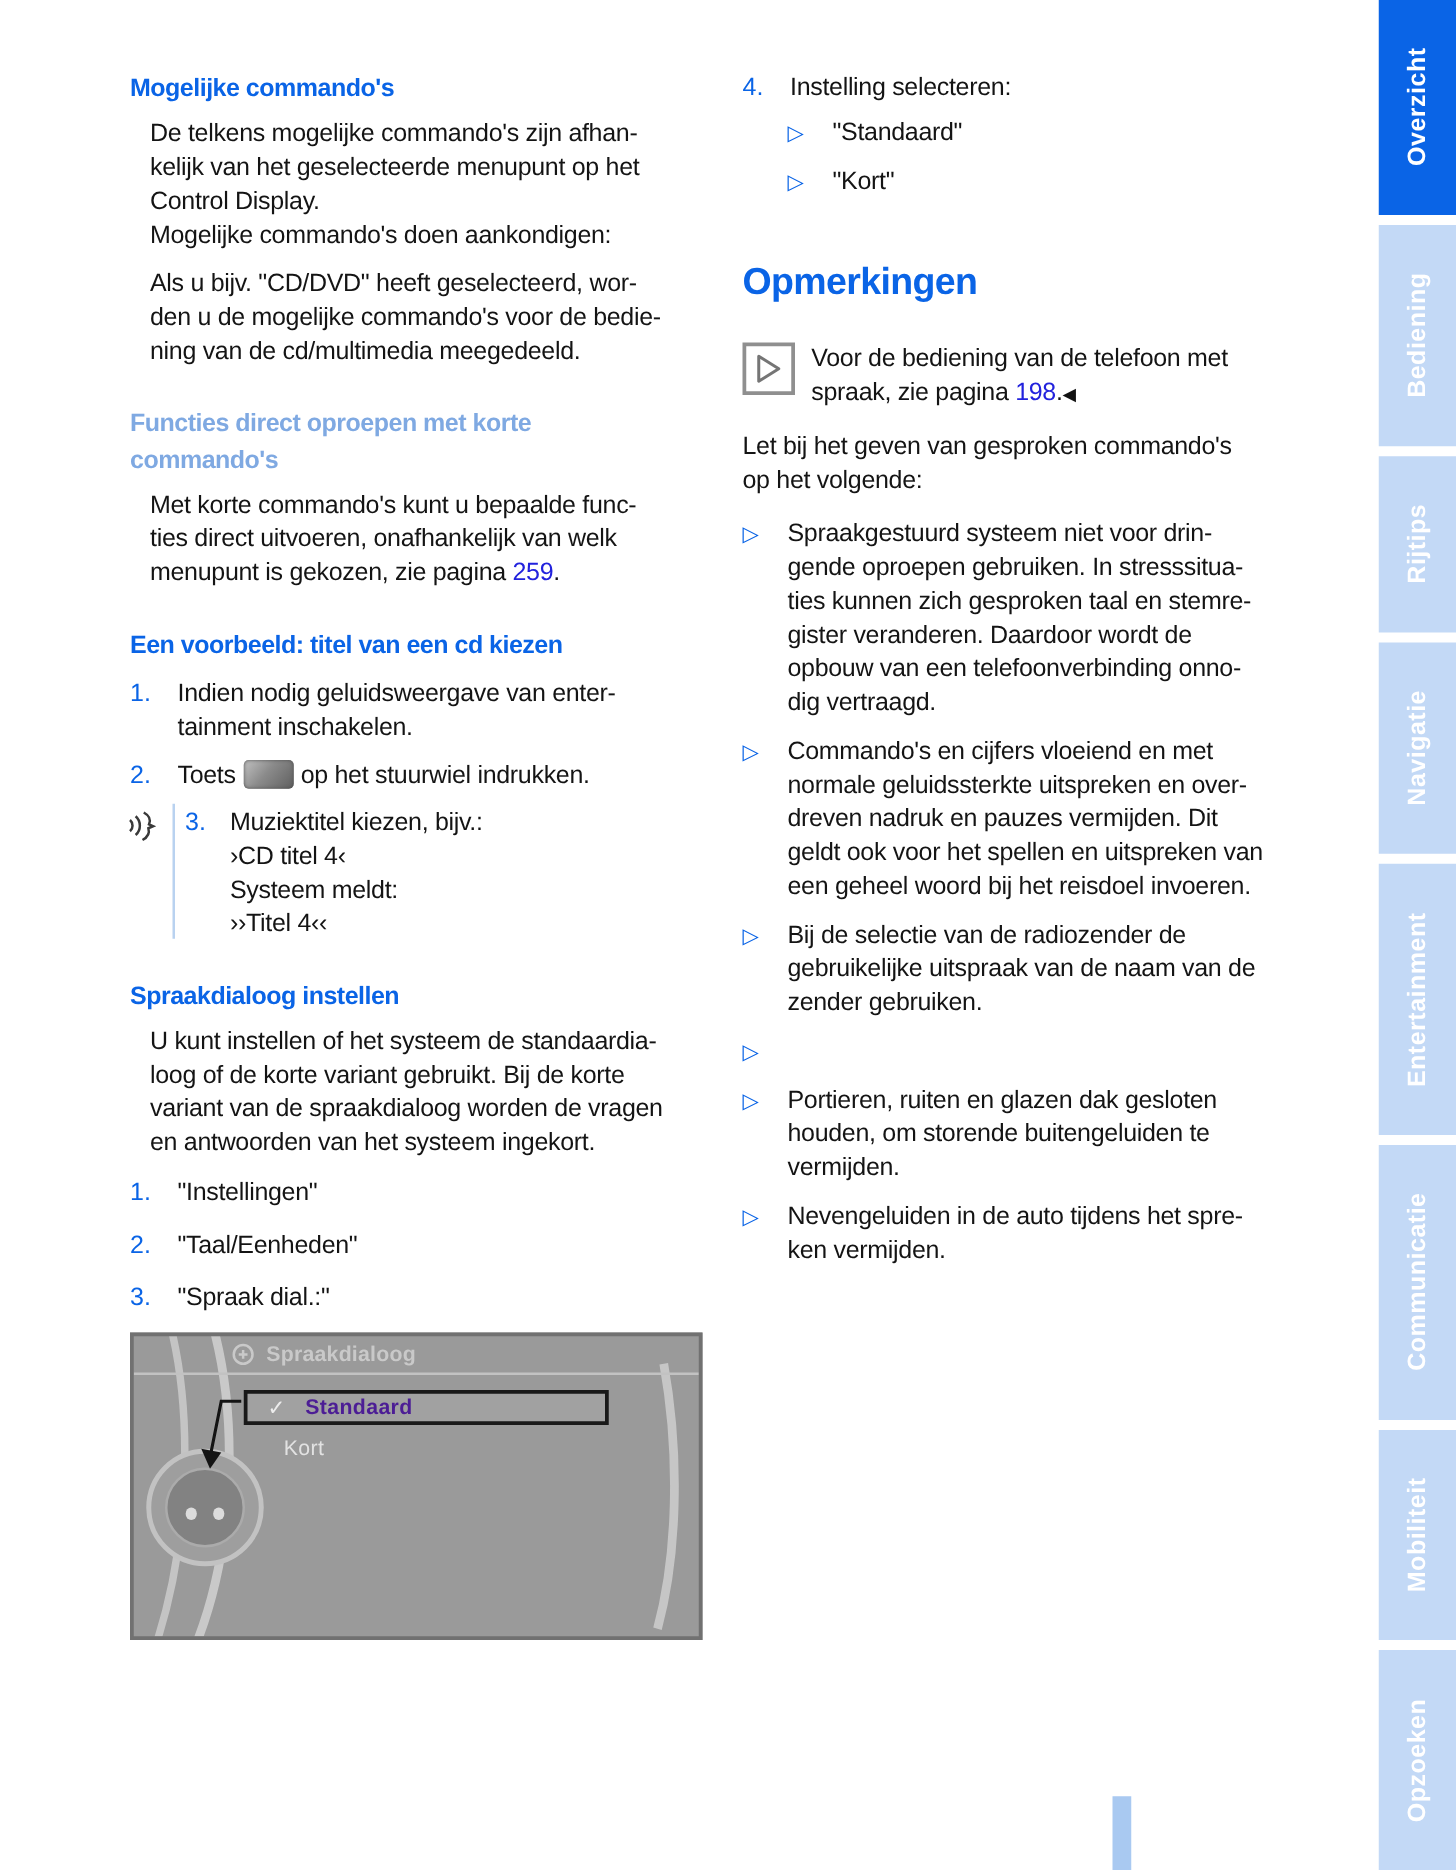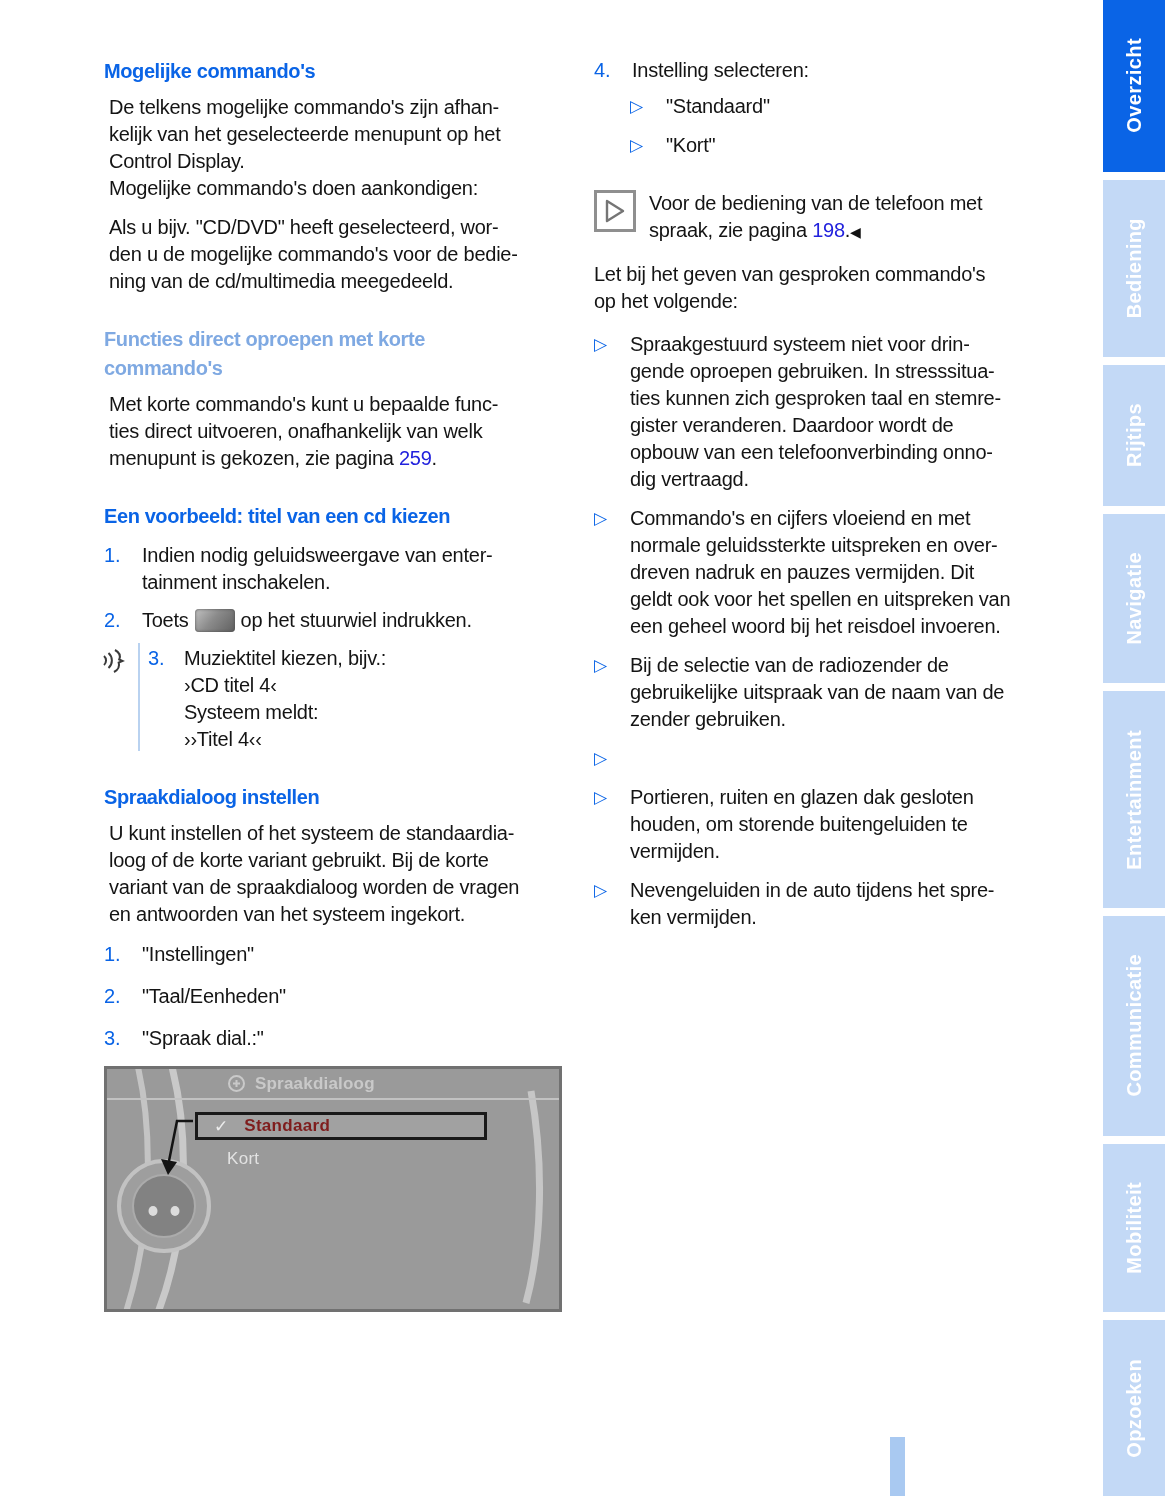--- a/index.html
+++ b/index.html
@@ -9,21 +9,21 @@
   .col{position:absolute;top:57px;}
   #col-left{left:104px;width:462px;}
   #col-right{left:594px;width:458px;}
   .body-text{font-size:20px;line-height:27px;letter-spacing:-0.25px;white-space:pre-line;color:#141414;}
   h3.sect{font-size:20px;line-height:29px;font-weight:700;letter-spacing:-0.4px;
           color:#0a64e6;margin:30px 0 8px 0;white-space:pre-line;}
   h3.sect.first{margin-top:0;}
   h3.sect.light{color:#7fa9e2;}
   h2.sect{font-size:30px;line-height:34px;font-weight:700;letter-spacing:-0.5px;
           color:#0a64e6;margin:50px 0 10px 0;}
-  .para{margin:8px 0 0 5px;}
+  .para{margin:8px 0 0 16px;}
   a.pagelink{color:#2222dd;text-decoration:none;cursor:pointer;}
   
   .oli{display:flex;margin-top:11px;}
   .oli .num{width:38px;flex:0 0 38px;color:#0a64e6;font-size:20px;line-height:27px;}
   .bullet{display:flex;margin-top:12px;}
   .bullet .tri{width:36px;flex:0 0 36px;color:#0a64e6;font-size:17px;line-height:27px;}
   .subbullets{margin-left:36px;}
   
   .voice-row{display:flex;align-items:center;margin-top:12px;}
   .voice-iconbox{flex:0 0 auto;display:inline-flex;align-items:center;
@@ -38,27 +38,27 @@
               box-shadow:inset 0 0 3px #4a4a4a;margin:0 6px;}
   
   .note-row{display:flex;margin-top:31px;}
   .note-iconbox{flex:0 0 42px;width:42px;height:42px;border:3px solid #8f8f8f;box-sizing:border-box;
                 display:flex;align-items:center;justify-content:center;margin-right:13px;}
   .endmark{font-size:14px;color:#111;letter-spacing:0;}
   
   #figure{position:relative;width:458px;height:246px;margin-top:14px;
           background:#9a9a9a;border:3px solid #717171;box-sizing:border-box;overflow:hidden;}
   #fig-titlebar{position:absolute;left:0;top:0;right:0;height:31px;border-bottom:2px solid #c2c2c2;
-                display:flex;align-items:center;padding-left:120px;gap:9px;box-sizing:border-box;text-align:center;}
+                display:flex;align-items:center;padding-left:78px;gap:9px;box-sizing:border-box;text-align:center;}
   #fig-title{color:#c9c9c9;font-size:17px;font-weight:700;letter-spacing:0.2px;}
   #fig-selbox{position:absolute;left:88px;top:43px;width:292px;height:28px;border:3px solid #191919;
               box-sizing:border-box;display:flex;align-items:center;padding-left:16px;
               background:rgba(176,176,176,0.35);}
   #fig-selbox .chk{color:#ececec;font-size:17px;margin-right:16px;}
-  #fig-selbox .lbl{color:#7f1d1d;font-size:17px;font-weight:700;letter-spacing:0.3px;}
+  #fig-selbox .lbl{color:#4c1d95;font-size:17px;font-weight:700;letter-spacing:0.3px;}
   #fig-item2{position:absolute;left:120px;top:80px;color:#e2e2e2;font-size:17px;font-weight:400;
              letter-spacing:0.3px;}
   .fig-overlay{position:absolute;left:0;top:0;}
   
   #sidebar{position:absolute;right:0;top:0;width:62px;height:1496px;display:flex;
            flex-direction:column;gap:8px;}
   .tab{background:#c3d9f6;flex:1 1 auto;display:flex;align-items:center;justify-content:center;}
   .tab.active{background:#0a64e6;}
   .tab span{writing-mode:vertical-rl;transform:rotate(180deg);color:#ffffff;font-weight:700;
             font-size:20px;letter-spacing:0.4px;}
@@ -180,20 +180,21 @@
       <div class="bullet" style="margin-top:9px;">
         <span class="tri">▷</span>
         <span class="body-text">"Standaard"</span>
       </div>
       <div class="bullet">
         <span class="tri">▷</span>
         <span class="body-text">"Kort"</span>
       </div>
     </div>
 
+    <h2 class="sect">Opmerkingen</h2>
 
     <div class="note-row">
       <span class="note-iconbox">
         <svg width="22" height="24" viewBox="0 0 22 24">
           <polygon points="3,2 19,12 3,22" fill="none" stroke="#757575" stroke-width="2.4" stroke-linejoin="round"></polygon>
         </svg>
       </span>
       <span class="body-text"><span>Voor de bediening van de telefoon met
 spraak, zie pagina </span><a class="pagelink">198</a><span>.</span><span class="endmark">◀</span></span>
     </div>

